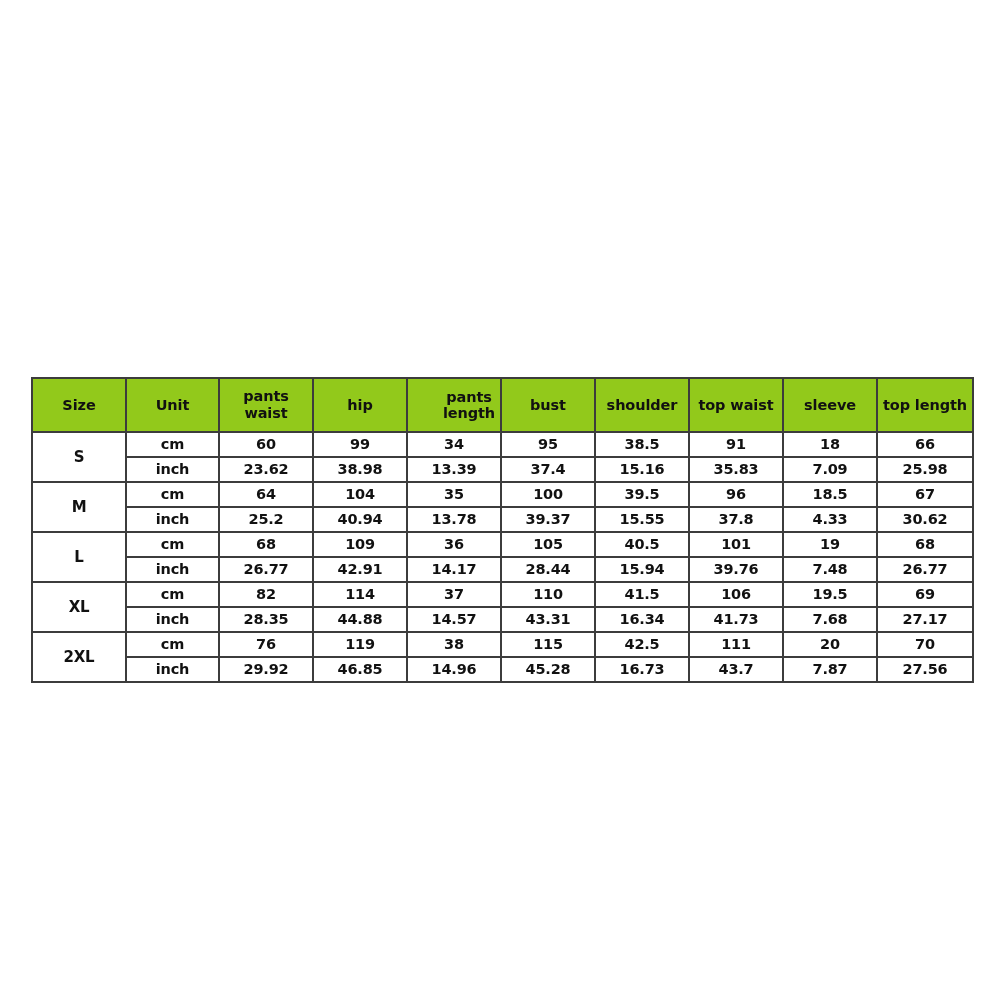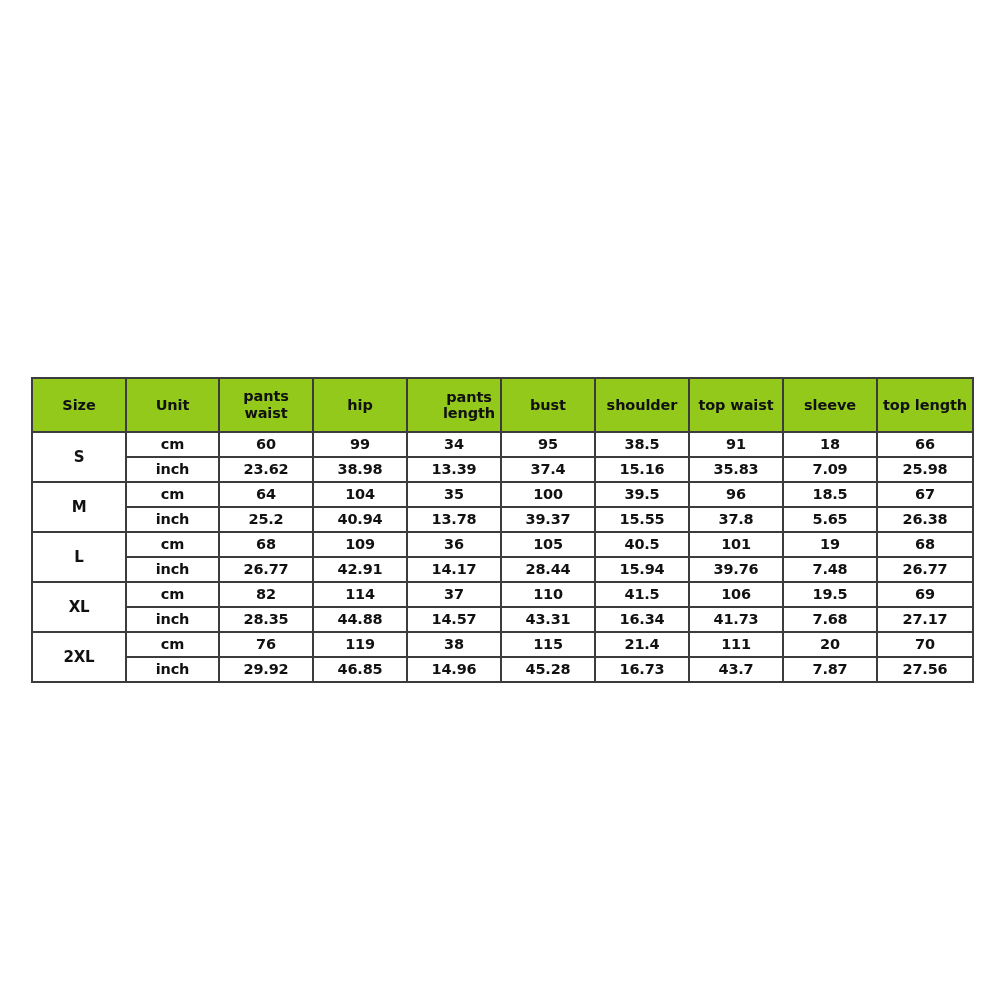--- a/index.html
+++ b/index.html
@@ -142,22 +142,22 @@
           <td>67</td>
         </tr>
         <tr>
           <td>inch</td>
           <td>25.2</td>
           <td>40.94</td>
           <td>13.78</td>
           <td>39.37</td>
           <td>15.55</td>
           <td>37.8</td>
-          <td>5.65</td>
-          <td>26.38</td>
+          <td>4.33</td>
+          <td>30.62</td>
         </tr>
         <tr>
           <td class="size-cell" rowspan="2">L</td>
           <td>cm</td>
           <td>68</td>
           <td>109</td>
           <td>36</td>
           <td>105</td>
           <td>40.5</td>
           <td>101</td>
@@ -198,21 +198,21 @@
           <td>7.68</td>
           <td>27.17</td>
         </tr>
         <tr>
           <td class="size-cell" rowspan="2">2XL</td>
           <td>cm</td>
           <td>76</td>
           <td>119</td>
           <td>38</td>
           <td>115</td>
-          <td>21.4</td>
+          <td>42.5</td>
           <td>111</td>
           <td>20</td>
           <td>70</td>
         </tr>
         <tr>
           <td>inch</td>
           <td>29.92</td>
           <td>46.85</td>
           <td>14.96</td>
           <td>45.28</td>

